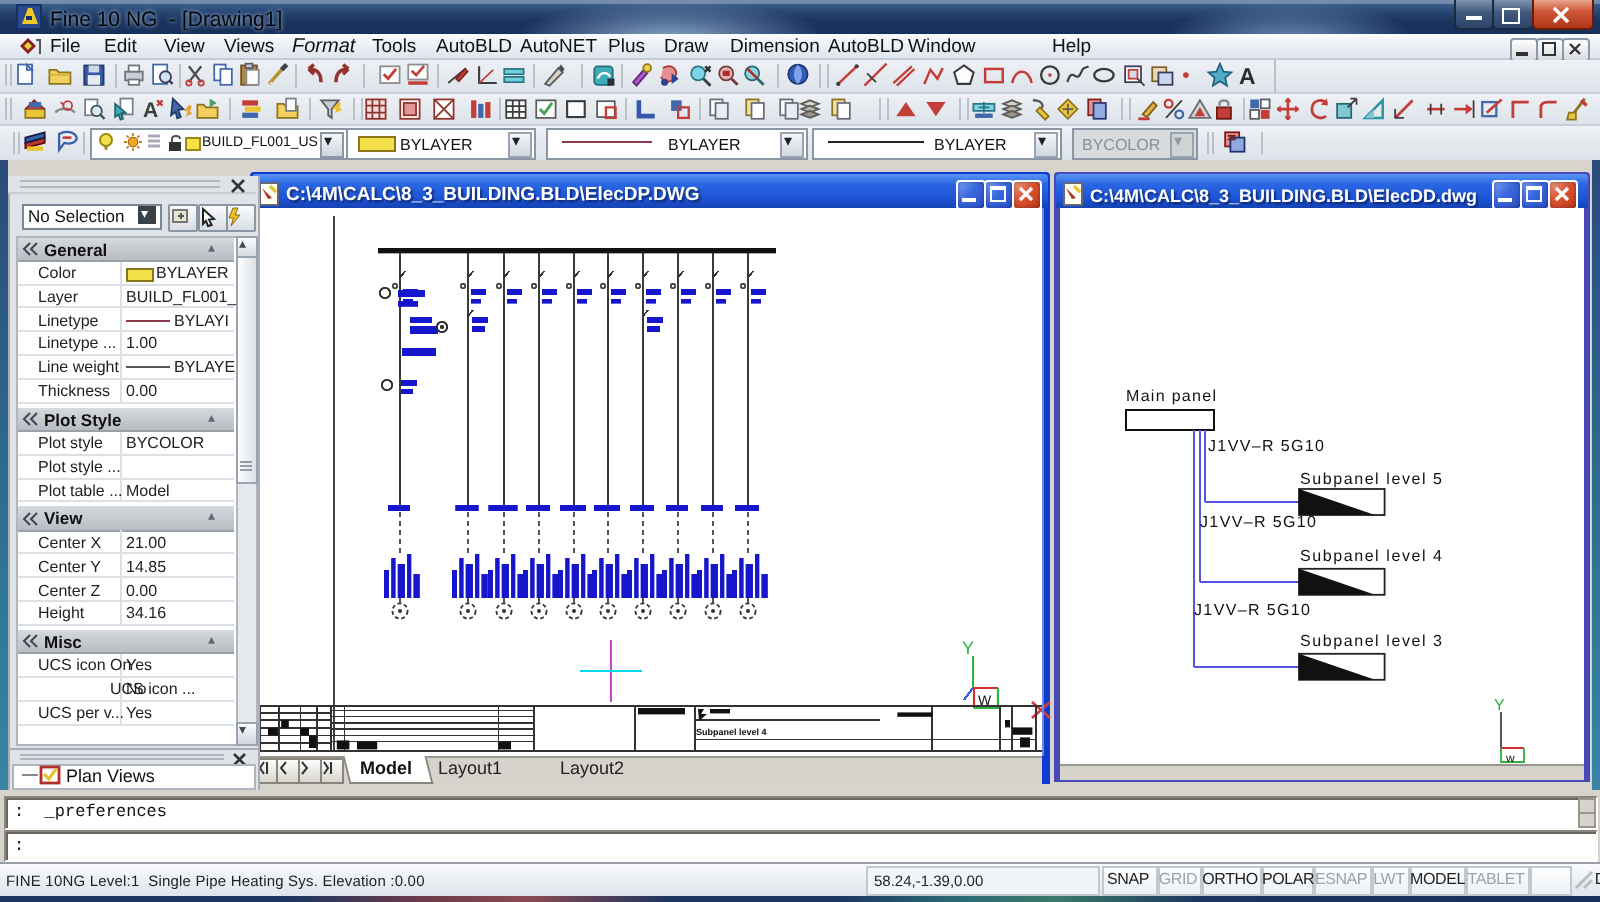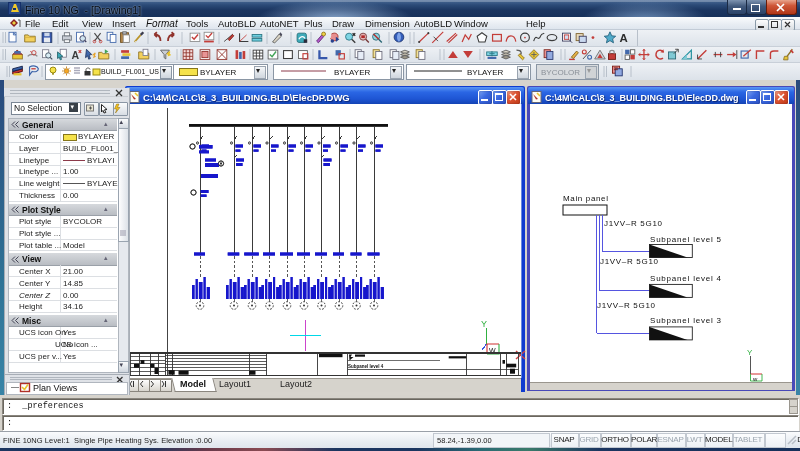--- a/index.html
+++ b/index.html
@@ -30,21 +30,21 @@
   </svg>
 <div class="abs" style="left:0;top:17px;width:800px;height:12px;background:linear-gradient(180deg,#fbfcfd,#e8edf3 60%,#dfe6ee);border-bottom:1px solid #c2cbd6;"></div>
 <svg style="left:9px;top:18px" width="12" height="11">
     <path d="M1 5 L5 1 L9 5 L5 9 Z" fill="#8a2020"></path>
     <path d="M3 5 L5 3 L7 5 L5 7 Z" fill="#e8d040"></path>
     <path d="M9 2 L11 2 L11 9" stroke="#555" fill="none"></path>
   </svg>
 <div class="tx" style="left:25px;top:18px;font-size:9.5px;color:#111;">File</div>
 <div class="tx" style="left:52px;top:18px;font-size:9.5px;color:#111;">Edit</div>
 <div class="tx" style="left:82px;top:18px;font-size:9.5px;color:#111;">View</div>
-<div class="tx" style="left:112px;top:18px;font-size:9.5px;color:#111;">Insert</div>
+<div class="tx" style="left:112px;top:18px;font-size:9.5px;color:#111;">Views</div>
 <div class="tx" style="left:146px;top:18px;font-size:10px;color:#111;font-style:italic;">Format</div>
 <div class="tx" style="left:186px;top:18px;font-size:9.5px;color:#111;">Tools</div>
 <div class="tx" style="left:218px;top:18px;font-size:9.5px;color:#111;">AutoBLD</div>
 <div class="tx" style="left:260px;top:18px;font-size:9.5px;color:#111;">AutoNET</div>
 <div class="tx" style="left:304px;top:18px;font-size:9.5px;color:#111;">Plus</div>
 <div class="tx" style="left:332px;top:18px;font-size:9.5px;color:#111;">Draw</div>
 <div class="tx" style="left:365px;top:18px;font-size:9.5px;color:#111;">Dimension</div>
 <div class="tx" style="left:414px;top:18px;font-size:9.5px;color:#111;">AutoBLD</div>
 <div class="tx" style="left:454px;top:18px;font-size:9.5px;color:#111;">Window</div>
 <div class="tx" style="left:503px;top:18px;font-size:9.5px;color:#111;padding-left:23px;">Help</div>
@@ -1042,21 +1042,21 @@
 <div class="abs" style="left:9px;top:276.3700000000001px;width:108px;height:1px;background:#dcdfe3;"></div>
 <div class="abs" style="left:60px;top:265.3700000000001px;width:1px;height:11.5px;background:#dcdfe3;"></div>
 <div class="tx" style="left:19px;top:266.8700000000001px;font-size:8px;color:#222;">Center X</div>
 <div class="tx" style="left:63px;top:266.8700000000001px;font-size:8px;color:#222;">21.00</div>
 <div class="abs" style="left:9px;top:288.2000000000001px;width:108px;height:1px;background:#dcdfe3;"></div>
 <div class="abs" style="left:60px;top:277.2000000000001px;width:1px;height:11.5px;background:#dcdfe3;"></div>
 <div class="tx" style="left:19px;top:278.7000000000001px;font-size:8px;color:#222;">Center Y</div>
 <div class="tx" style="left:63px;top:278.7000000000001px;font-size:8px;color:#222;">14.85</div>
 <div class="abs" style="left:9px;top:300.0300000000001px;width:108px;height:1px;background:#dcdfe3;"></div>
 <div class="abs" style="left:60px;top:289.0300000000001px;width:1px;height:11.5px;background:#dcdfe3;"></div>
-<div class="tx" style="left:19px;top:290.5300000000001px;font-size:8px;color:#222;font-style:italic;">Center Z</div>
+<div class="tx" style="left:19px;top:290.5300000000001px;font-size:8px;color:#222;">Center Z</div>
 <div class="tx" style="left:63px;top:290.5300000000001px;font-size:8px;color:#222;">0.00</div>
 <div class="abs" style="left:9px;top:311.86000000000007px;width:108px;height:1px;background:#dcdfe3;"></div>
 <div class="abs" style="left:60px;top:300.86000000000007px;width:1px;height:11.5px;background:#dcdfe3;"></div>
 <div class="tx" style="left:19px;top:302.36000000000007px;font-size:8px;color:#222;">Height</div>
 <div class="tx" style="left:63px;top:302.36000000000007px;font-size:8px;color:#222;">34.16</div>
 <div class="abs" style="left:9px;top:314.89000000000004px;width:108px;height:11.5px;background:linear-gradient(180deg,#d6d9dd,#b9bdc3);border-bottom:1px solid #9aa0a8;"></div>
 <svg style="left:11px;top:317.39000000000004px" width="8" height="7">
     <path d="M4 0.5 L1 3.5 L4 6.5 M7.5 0.5 L4.5 3.5 L7.5 6.5" stroke="#445" fill="none"></path>
   </svg>
 <div class="tx" style="left:22px;top:315.89000000000004px;font-size:8.5px;font-weight:bold;color:#111;">Misc</div>

